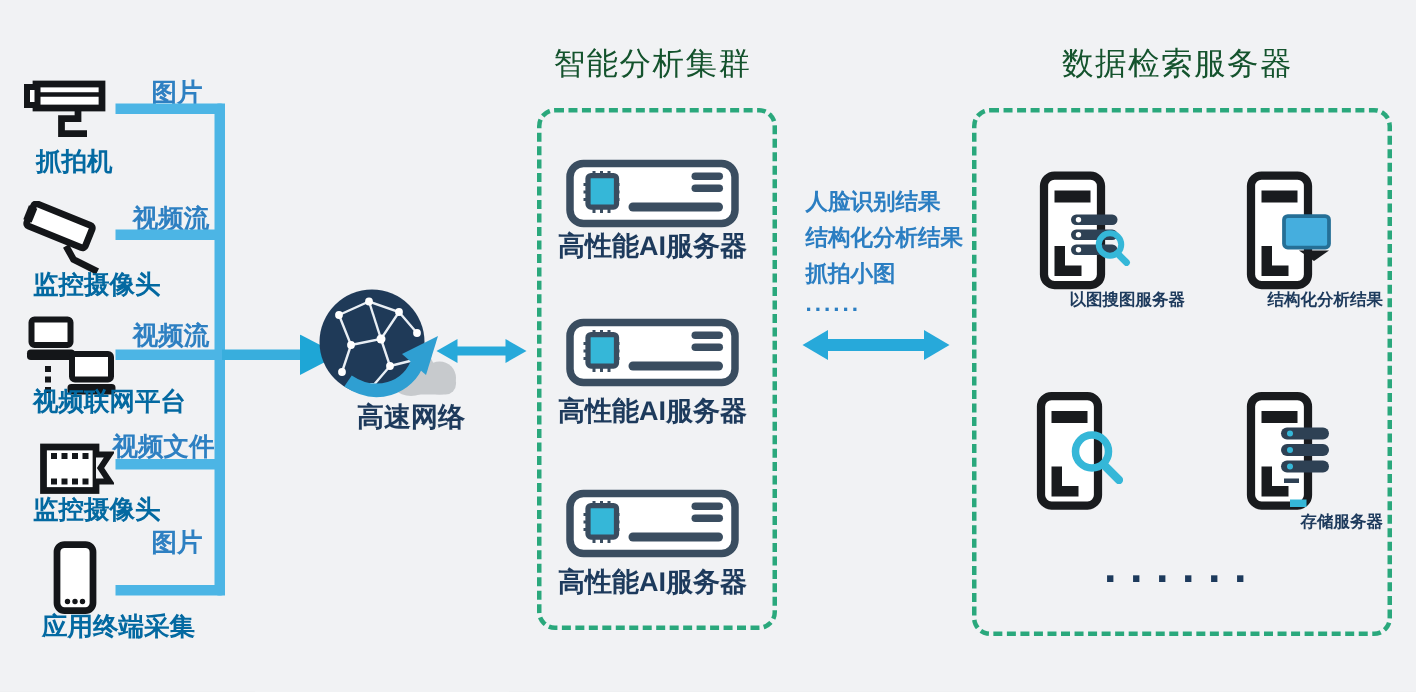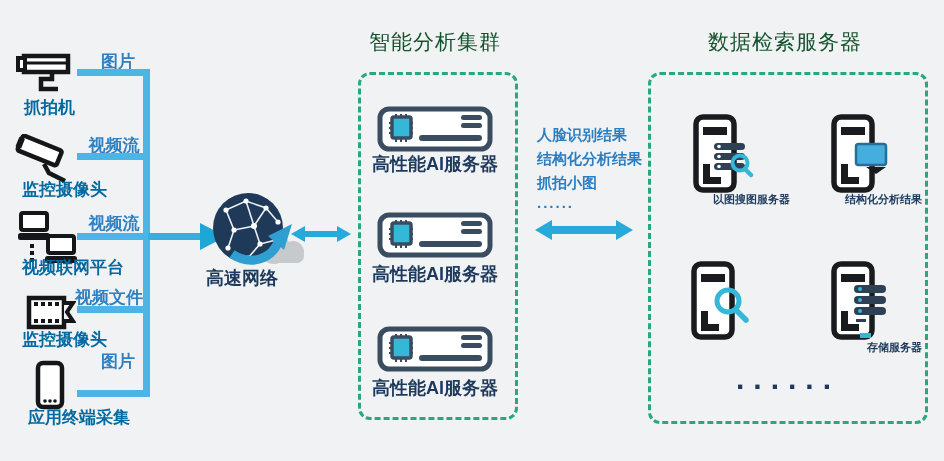--- a/index.html
+++ b/index.html
@@ -4,21 +4,21 @@
 <style>
   html,body{margin:0;padding:0;}
   body{font-family:"Liberation Sans","DejaVu Sans",sans-serif;background:#e9eaec;}
   .canvas{position:relative;width:944px;height:461px;background:#f1f2f4;overflow:hidden;}
   .abs{position:absolute;}
   .device-label{font-size:17px;font-weight:bold;color:#0369a1;white-space:nowrap;}
   .tag-label{font-size:17px;font-weight:bold;color:#2e80c2;text-align:center;white-space:nowrap;}
   .box-title{font-size:21px;font-weight:normal;color:#14532d;text-align:center;letter-spacing:1px;white-space:nowrap;}
   .server-label{font-size:11px;font-weight:bold;color:#1d3a5c;text-align:right;white-space:nowrap;}
   .ai-label{font-size:18px;font-weight:bold;color:#1d3a5c;text-align:center;white-space:nowrap;}
-  .net-label{font-size:18px;font-weight:bold;color:#1d3a5c;text-align:left;white-space:nowrap;}
+  .net-label{font-size:18px;font-weight:bold;color:#1d3a5c;text-align:right;white-space:nowrap;}
   .transfer-line{font-size:15px;font-weight:bold;color:#2b7ec2;white-space:nowrap;height:24px;line-height:22px;}
   .ellipsis-big{font-size:30px;font-weight:bold;color:#1d3a5c;letter-spacing:9px;line-height:18px;text-align:center;}
 
   
   .hline{background:#4cb5e5;height:7px;}
   .vline{background:#4cb5e5;width:7px;border-radius:3px;}
 
   
   .dash-box{border:3px dashed #2aa87c;border-radius:12px;background:transparent;}
 </style>

